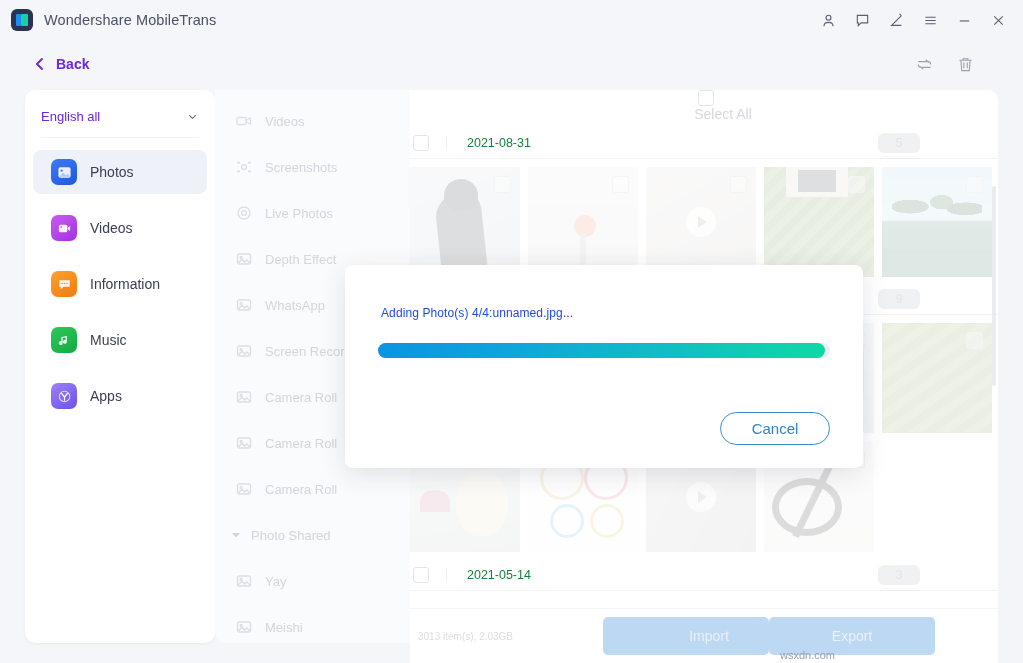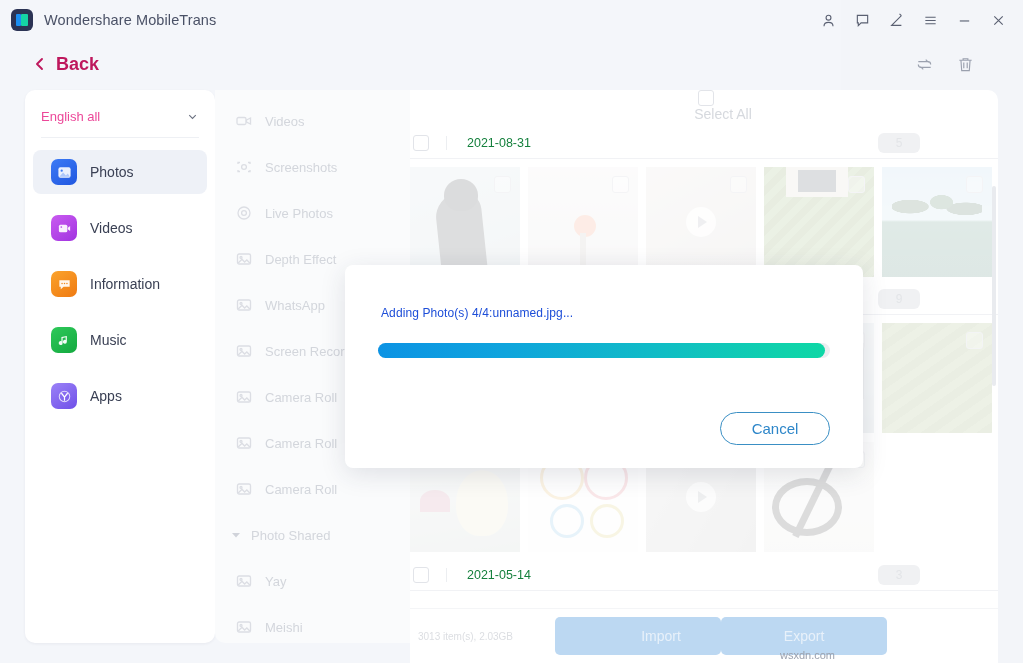--- a/index.html
+++ b/index.html
@@ -41,41 +41,41 @@
     color: #5a6072; cursor: default;
   }
   .tb-btn svg { display:block; }
 
   
   .backbar {
     position: absolute; top: 40px; left: 0; width: 1023px; height: 48px;
     display: flex; align-items: center;
   }
   .back-link {
-    display: flex; align-items: center; margin-left: 33px; color: #be185d;
-    font-size: 18px; font-weight: bold;
+    display: flex; align-items: center; margin-left: 33px; color: #6d28d9;
+    font-size: 14px; font-weight: bold;
   }
   .back-chevron { margin-right: 10px; display:flex; }
   .backbar-tools {
     margin-left: auto; display: flex; align-items: center; gap: 22px; padding-right: 48px;
   }
   .tool-icon { color: #9aa0ae; display: flex; }
 
   
   .sidebar {
     position: absolute; left: 25px; top: 90px; width: 190px; height: 553px;
     background: #ffffff; border-radius: 10px;
     box-shadow: 0 1px 3px rgba(30,40,70,.06);
     padding-top: 6px;
   }
   .lang-select {
     height: 42px; margin: 0 16px; display: flex; align-items: center;
     border-bottom: 1px solid #eef0f4;
   }
-  .lang-label { font-size: 13px; color: #ec4899; }
+  .lang-label { font-size: 13px; color: #6d28d9; }
   .lang-chev { margin-left: auto; color: #6b7180; display:flex; }
   .nav-list { padding: 12px 8px 0 8px; }
   .nav-item {
     height: 44px; display: flex; align-items: center; padding: 0 18px;
     border-radius: 8px; margin-bottom: 12px;
   }
   .nav-item.active { background: #eef1f7; }
   .nav-ico {
     width: 26px; height: 26px; border-radius: 7px; margin-right: 13px;
     flex: 0 0 auto; position: relative;
@@ -227,21 +227,21 @@
   .bottombar {
     position: absolute; left: 410px; bottom: 0; width: 588px; height: 55px;
     background: #fff; display: flex; align-items: center;
     border-top: 1px solid #f4f5f7;
   }
   .stats { margin-left: 8px; font-size: 10px; color: #dcdee2; }
   .btn-import, .btn-export {
     width: 166px; height: 38px; border-radius: 5px; background: #bcd8f2;
     color: #e8f1fa; font-size: 14px; display:flex; align-items:center; justify-content:center;
   }
-  .btn-import { margin-left: 42px; padding-left: 46px; }
+  .btn-import { margin-left: 90px; padding-left: 46px; }
   .btn-export { }
 
   
   .vscroll {
     position:absolute; right: 2px; top: 96px; width: 4px; height: 200px;
     background: #e9ebef; border-radius: 2px;
   }
 
   
   .modal {

